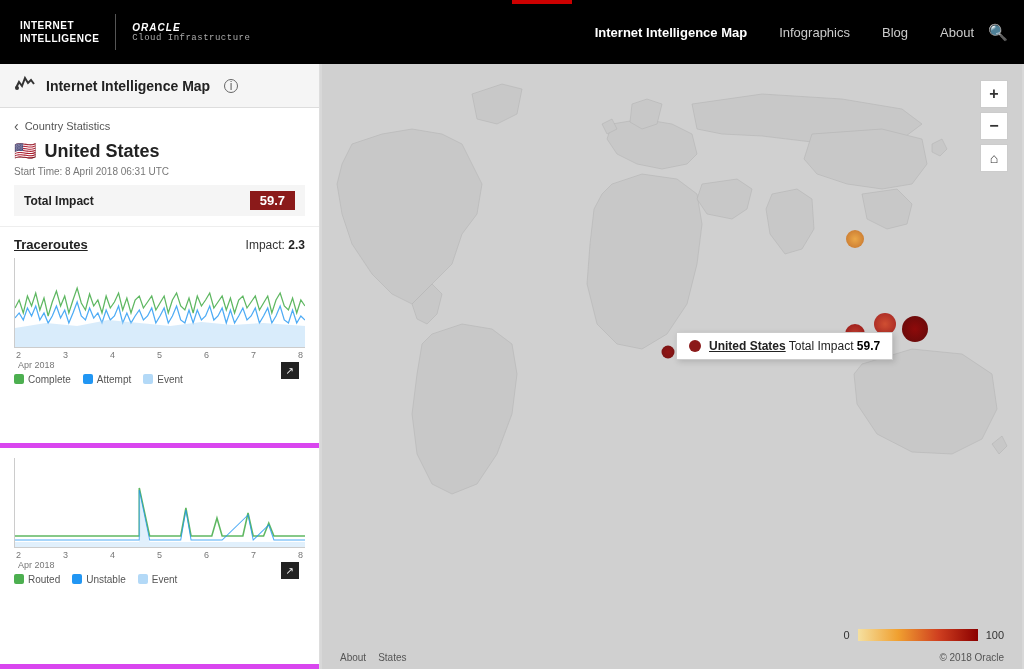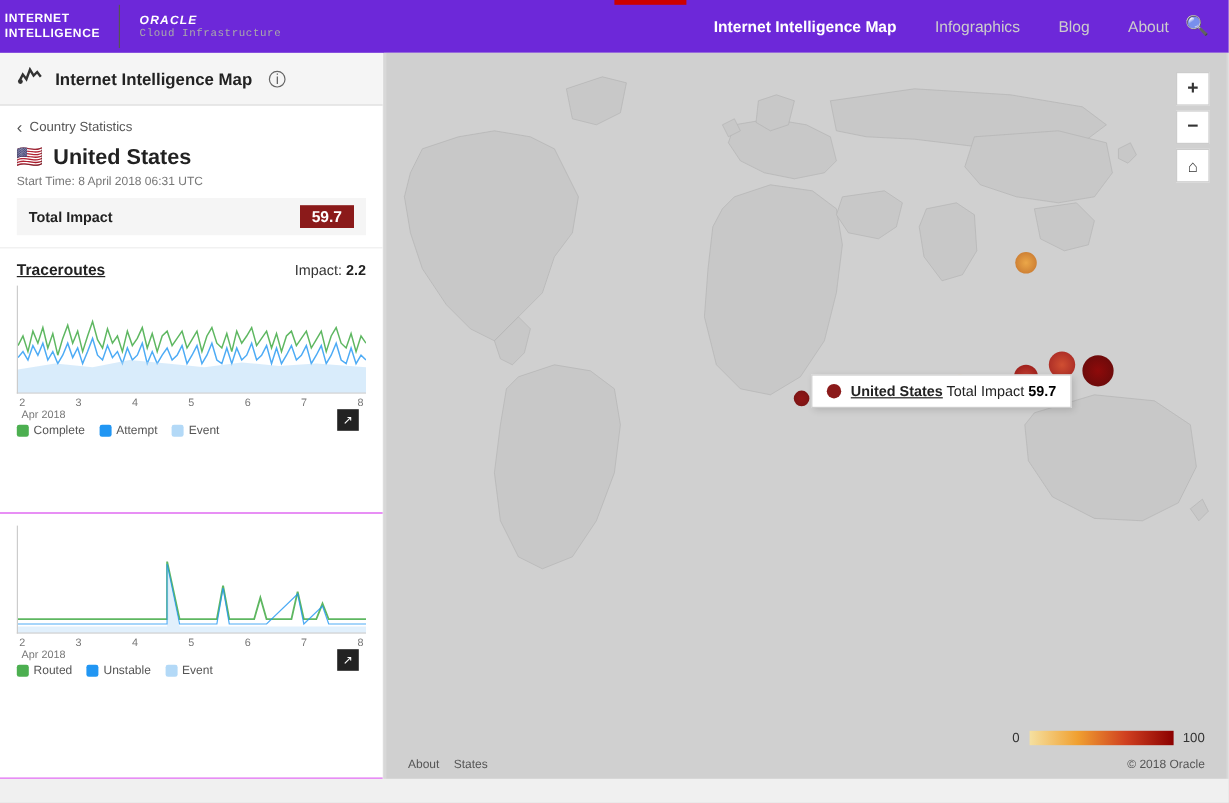--- a/index.html
+++ b/index.html
@@ -1,24 +1,24 @@
 <!DOCTYPE html>
 <html><head>
   <meta charset="utf-8">
   <style>
     * { box-sizing: border-box; margin: 0; padding: 0; }
     body { font-family: Arial, Helvetica, sans-serif; font-size: 12px; background: #f0f0f0; overflow: hidden; width: 1024px; height: 669px; }
 
     
     .top-nav {
-      background: #6d28d9;
-      height: 44px;
-      display: flex;
-      align-items: center;
-      padding: 0 4px;
+      background: #000000;
+      height: 64px;
+      display: flex;
+      align-items: center;
+      padding: 0 20px;
       position: relative;
     }
     .logo-area {
       display: flex;
       align-items: center;
       gap: 16px;
       flex: 0 0 auto;
     }
     .logo-internet-intelligence {
       color: white;
@@ -185,21 +185,21 @@
       background: #8b1a1a;
       color: white;
       font-size: 13px;
       font-weight: bold;
       padding: 2px 10px;
     }
 
     
     .chart-section {
       padding: 10px 14px;
-      border-bottom: 1px solid #d946ef;
+      border-bottom: 5px solid #d946ef;
       flex: 1;
       overflow: hidden;
     }
     .chart-header {
       display: flex;
       justify-content: space-between;
       align-items: center;
       margin-bottom: 6px;
     }
     .chart-title {
@@ -435,21 +435,21 @@
         <span class="total-impact-label">Total Impact</span>
         <span class="total-impact-value">59.7</span>
       </div>
     </div>
 
     <div class="chart-section">
       <div class="chart-header">
         <span class="chart-title">Traceroutes</span>
         <span class="impact-label">
           <span>Impact:</span>
-          <span class="impact-value">2.2</span>
+          <span class="impact-value">2.3</span>
         </span>
       </div>
       <div class="chart-wrapper">
         <div class="chart-area">
           <svg class="traceroutes-svg" viewBox="0 0 280 90" preserveAspectRatio="none">
 
             <polyline points="0,50 4,42 8,55 12,38 16,48 20,35 24,52 28,40 32,58 36,44 40,33 44,48 48,38 52,55 56,42 60,30 64,45 68,52 72,36 76,48 80,42 84,55 88,38 92,50 96,44 100,35 104,52 108,40 112,55 116,42 120,38 124,50 128,44 132,38 136,52 140,45 144,38 148,55 152,42 156,35 160,48 164,52 168,40 172,55 176,38 180,48 184,42 188,35 192,50 196,44 200,38 204,52 208,40 212,55 216,42 220,38 224,50 228,44 232,38 236,52 240,45 244,38 248,55 252,42 256,35 260,48 264,52 268,40 272,55 276,42 280,48" fill="none" stroke="#4caf50" stroke-width="1.2" opacity="0.9"></polyline>
 
             <polyline points="0,60 4,55 8,62 12,50 16,58 20,48 24,62 28,55 32,65 36,58 40,48 44,60 48,52 52,65 56,55 60,44 64,58 68,62 72,50 76,60 80,55 84,65 88,52 92,62 96,58 100,48 104,65 108,55 112,65 116,58 120,52 124,62 128,58 132,50 136,65 140,58 144,50 148,65 152,58 156,48 160,62 164,65 168,52 172,65 176,52 180,62 184,58 188,48 192,62 196,58 200,50 204,65 208,52 212,65 216,58 220,50 224,62 228,58 232,50 236,65 240,58 244,50 248,65 252,58 256,48 260,62 264,65 268,52 272,65 276,58 280,62" fill="none" stroke="#2196f3" stroke-width="1.2" opacity="0.8"></polyline>
 

